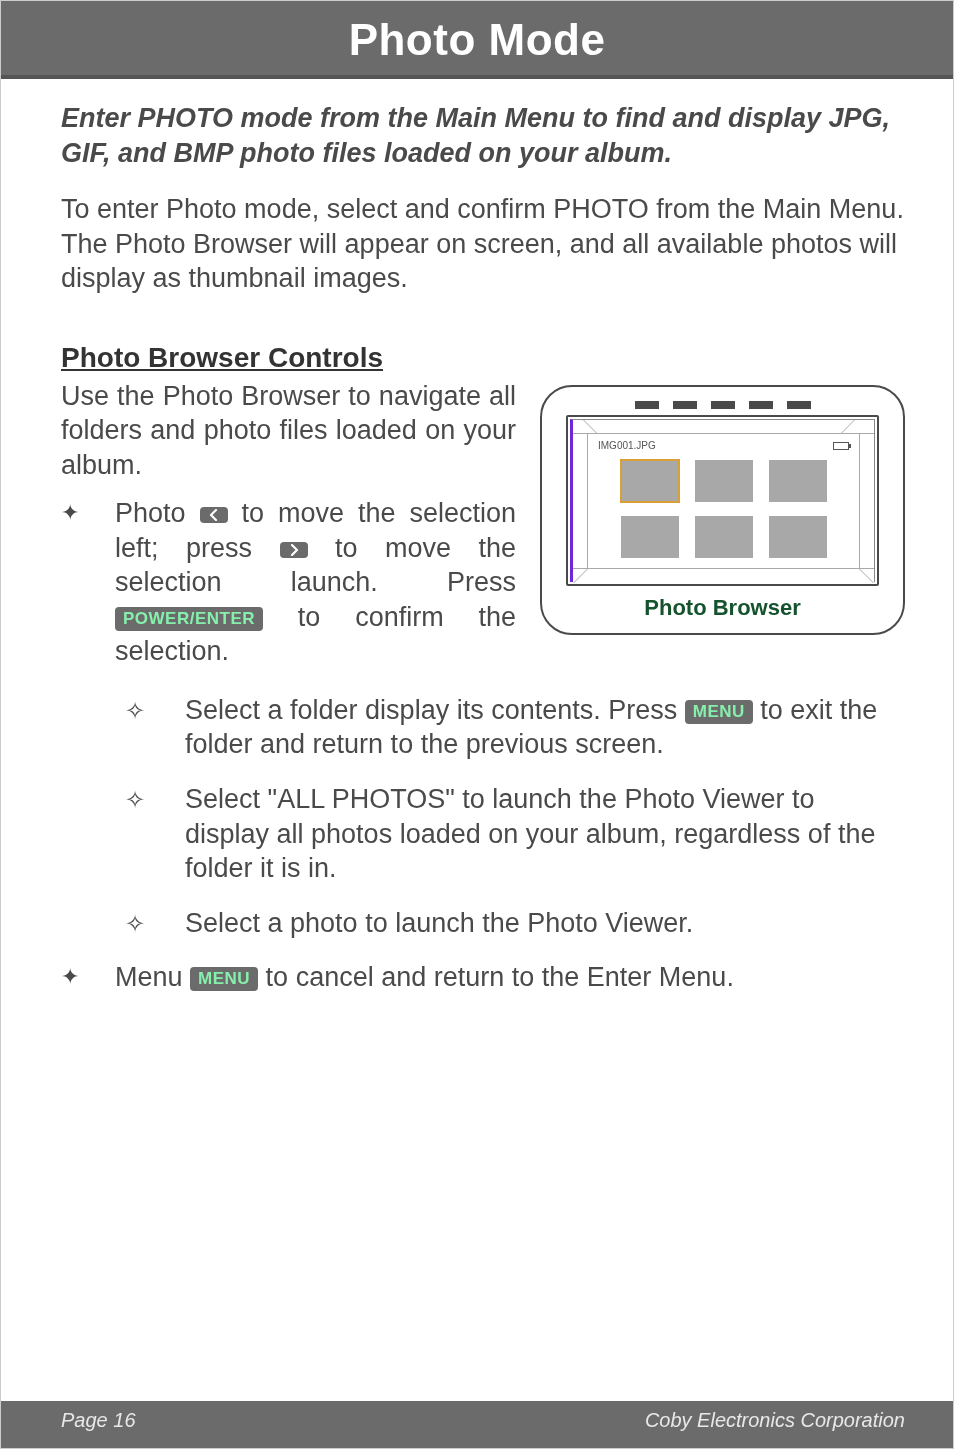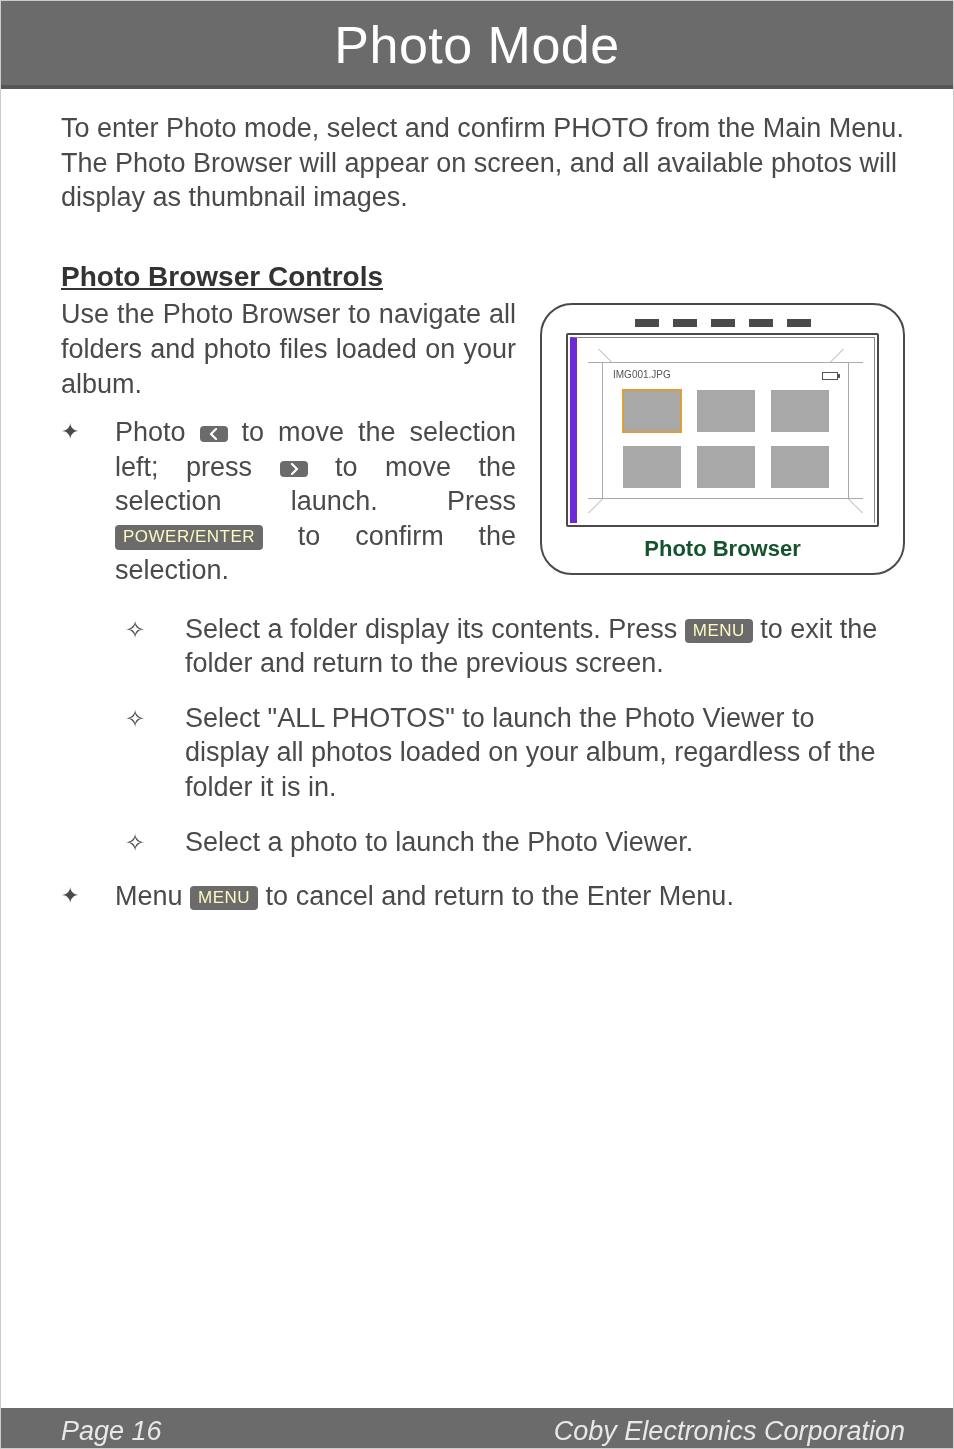--- a/index.html
+++ b/index.html
@@ -22,22 +22,22 @@
     padding: 0;
   }
   .title-bar {
     background: #6b6b6b;
     color: #fff;
     text-align: center;
     padding: 14px 0 10px 0;
     border-bottom: 4px solid #555;
   }
   .title-bar h1 {
-    font-size: 52px;
-    font-weight: normal;
+    font-size: 44px;
+    font-weight: bold;
     letter-spacing: 0.5px;
   }
   .content {
     padding: 22px 48px 0 60px;
     color: #4a4a4a;
     font-size: 27px;
     line-height: 1.28;
   }
   .intro-bold {
     font-weight: bold;
@@ -81,23 +81,23 @@
     flex: 1;
   }
   .sub-bullets {
     margin-left: 64px;
   }
   .sub-bullets .bullet-row { margin-bottom: 20px; }
   .sub-bullets .bullet-sym { font-size: 24px; min-width: 36px; }
   .key {
     display: inline-block;
     background: #6b6b6b;
-    color: #fef9c3;
+    color: #86efac;
     font-size: 17px;
-    font-weight: normal;
+    font-weight: bold;
     border-radius: 4px;
     padding: 2px 8px 2px 8px;
     vertical-align: middle;
     line-height: 1.2;
     letter-spacing: 0.5px;
   }
   .key svg { display: block; }
   .illus {
     width: 365px;
     padding-top: 6px;
@@ -116,23 +116,23 @@
   }
   .dash { width: 24px; height: 8px; background: #4a4a4a; }
   .screen-outer {
     border: 2px solid #4a4a4a;
     border-radius: 2px;
     padding: 2px;
     margin-bottom: 8px;
   }
   .screen-perspective {
     border-top: 1px solid #888;
-    border-left: 7px solid #6d28d9;
+    border-left: 3px solid #6d28d9;
     border-right: 1px solid #888;
-    padding: 11px;
+    padding: 0;
     position: relative;
   }
   .trapezoid-top {
     height: 14px;
     border-bottom: 1px solid #aaa;
     display: flex;
   }
   .trapezoid-top .t-left,
   .trapezoid-top .t-right {
     width: 20px;
@@ -233,35 +233,36 @@
     color: #14532d;
     margin-top: 4px;
   }
   .footer {
     position: absolute;
     left: 0; right: 0; bottom: 0;
     background: #6b6b6b;
     color: #e8e8e8;
     display: flex;
     justify-content: space-between;
-    padding: 8px 48px 1px 60px;
-    font-size: 27px;
+    padding: 8px 48px 16px 60px;
+    font-size: 20px;
     font-style: italic;
   }
 </style>
 </head>
 <body>
 
 <div class="page">
 
   <div class="title-bar">
     <h1>Photo Mode</h1>
   </div>
 
   <div class="content">
+    <p class="intro-bold">Enter PHOTO mode from the Main Menu to find and display JPG, GIF, and BMP photo files loaded on your album.</p>
     <p class="intro-text">To enter Photo mode, select and confirm PHOTO from the Main Menu. The Photo Browser will appear on screen, and all available photos will display as thumbnail images.</p>
 
     <div class="section-heading">Photo Browser Controls</div>
 
     <div class="two-col">
       <div class="left-col">
         <p>Use the Photo Browser to navigate all folders and photo files loaded on your album.</p>
         <div class="bullet-row">
           <div class="bullet-sym">✦</div>
           <div class="bullet-body">

